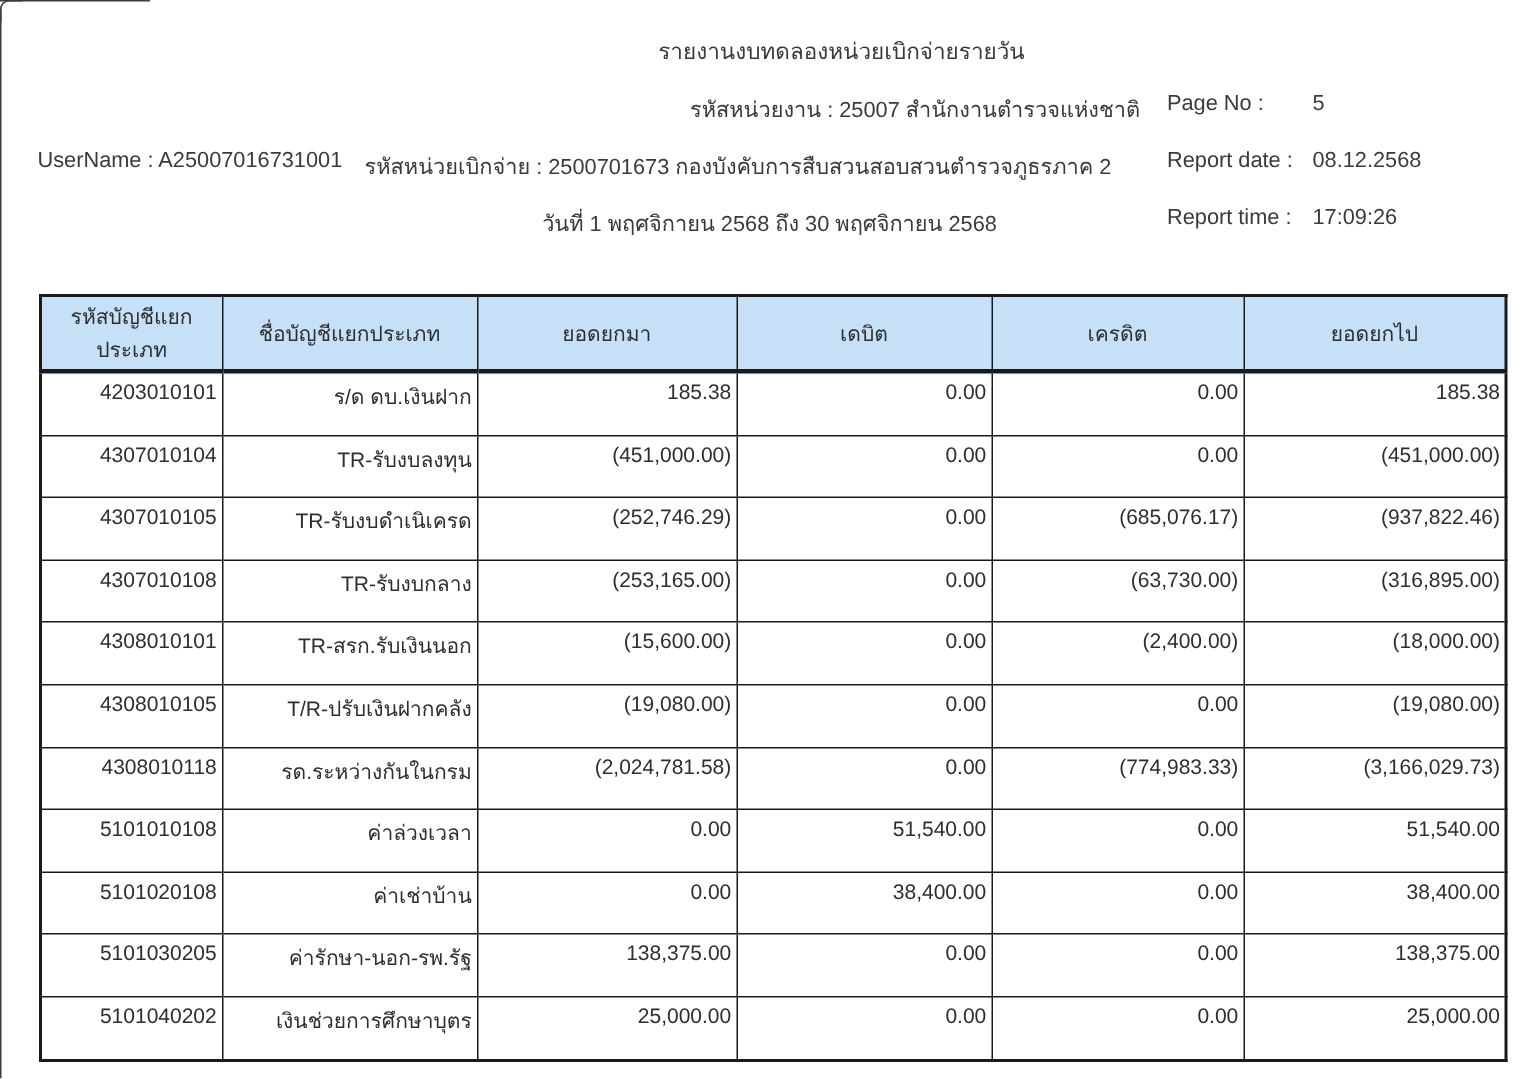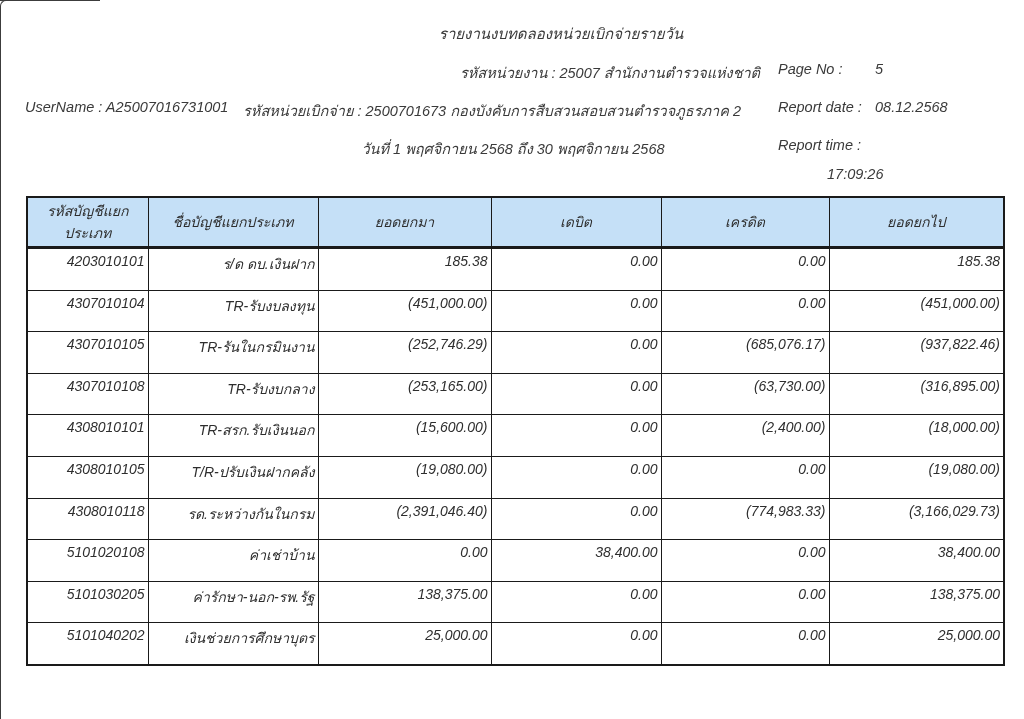--- a/index.html
+++ b/index.html
@@ -10,21 +10,20 @@
     height: 719px;
     font-family: "Liberation Sans", sans-serif;
     color: #3a3a3a;
     overflow: hidden;
   }
   .page {
     position: relative;
     width: 1024px;
     height: 719px;
     background: #fff;
-    font-style: italic;
   }
   
   .frame-left {
     position: absolute;
     left: 0; top: 6px;
     width: 0; height: 713px;
     border-left: 1.5px solid #3c3c3c;
   }
   .frame-top {
     position: absolute;
@@ -95,21 +94,21 @@
   <div class="hdr-text" style="left:778px; top:61px;">Page No :</div>
   <div class="hdr-text" style="left:875px; top:61px;">5</div>
 
   <div class="hdr-text" style="left:25px; top:99px;">UserName : A25007016731001</div>
   <div class="hdr-text centered" style="left:467px; top:99px;margin-left:25px;">รหัสหน่วยเบิกจ่าย : 2500701673 กองบังคับการสืบสวนสอบสวนตำรวจภูธรภาค 2</div>
   <div class="hdr-text" style="left:778px; top:99px;">Report date :</div>
   <div class="hdr-text" style="left:875px; top:99px;text-align:right;">08.12.2568</div>
 
   <div class="hdr-text centered" style="left:513px; top:137px;">วันที่ 1 พฤศจิกายน 2568 ถึง 30 พฤศจิกายน 2568</div>
   <div class="hdr-text" style="left:778px; top:137px;">Report time :</div>
-  <div class="hdr-text" style="left:827px; top:137px;margin-top:29px;">17:09:26</div>
+  <div class="hdr-text" style="left:875px; top:137px;">17:09:26</div>
 
   <table class="report">
     <colgroup>
       <col style="width:121px">
       <col style="width:170px">
       <col style="width:173px">
       <col style="width:170px">
       <col style="width:168px">
       <col style="width:175px">
     </colgroup>
@@ -135,21 +134,21 @@
         <tr>
       <td class="txt">4307010104</td>
       <td class="txt">TR-รับงบลงทุน</td>
       <td class="num">(451,000.00)</td>
       <td class="num">0.00</td>
       <td class="num">0.00</td>
       <td class="num">(451,000.00)</td>
     </tr>
         <tr>
       <td class="txt">4307010105</td>
-      <td class="txt">TR-รันในกรมินงาน</td>
+      <td class="txt">TR-รับงบดำเนิเครด</td>
       <td class="num">(252,746.29)</td>
       <td class="num">0.00</td>
       <td class="num">(685,076.17)</td>
       <td class="num">(937,822.46)</td>
     </tr>
         <tr>
       <td class="txt">4307010108</td>
       <td class="txt">TR-รับงบกลาง</td>
       <td class="num">(253,165.00)</td>
       <td class="num">0.00</td>
@@ -168,24 +167,32 @@
       <td class="txt">4308010105</td>
       <td class="txt">T/R-ปรับเงินฝากคลัง</td>
       <td class="num">(19,080.00)</td>
       <td class="num">0.00</td>
       <td class="num">0.00</td>
       <td class="num">(19,080.00)</td>
     </tr>
         <tr>
       <td class="txt">4308010118</td>
       <td class="txt">รด.ระหว่างกันในกรม</td>
-      <td class="num">(2,391,046.40)</td>
+      <td class="num">(2,024,781.58)</td>
       <td class="num">0.00</td>
       <td class="num">(774,983.33)</td>
       <td class="num">(3,166,029.73)</td>
+    </tr>
+        <tr>
+      <td class="txt">5101010108</td>
+      <td class="txt">ค่าล่วงเวลา</td>
+      <td class="num">0.00</td>
+      <td class="num">51,540.00</td>
+      <td class="num">0.00</td>
+      <td class="num">51,540.00</td>
     </tr>
         <tr>
       <td class="txt">5101020108</td>
       <td class="txt">ค่าเช่าบ้าน</td>
       <td class="num">0.00</td>
       <td class="num">38,400.00</td>
       <td class="num">0.00</td>
       <td class="num">38,400.00</td>
     </tr>
         <tr>

